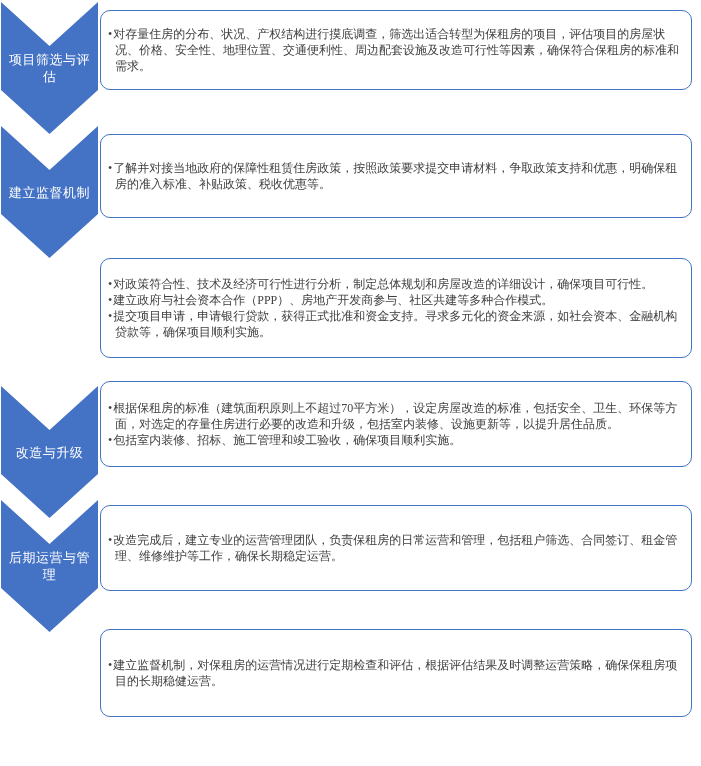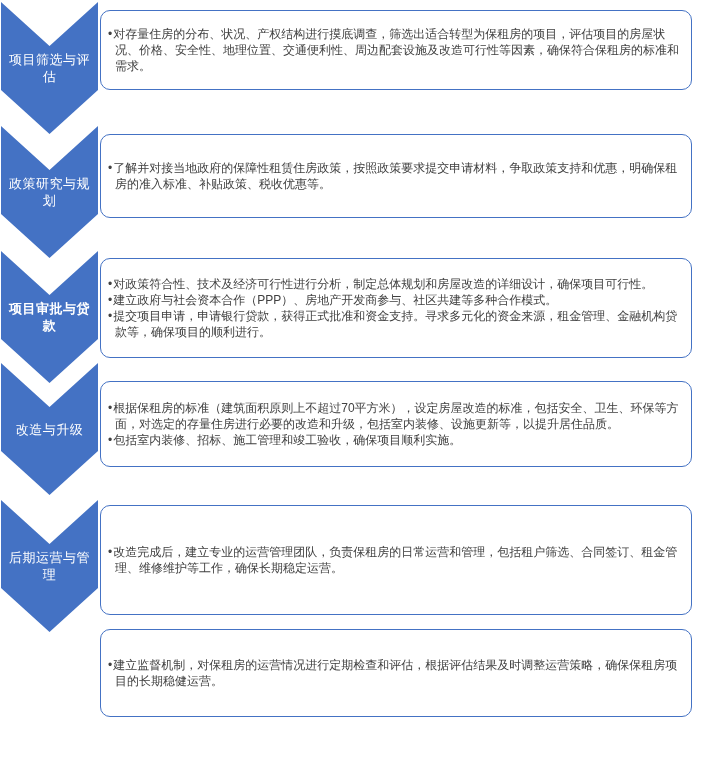--- a/index.html
+++ b/index.html
@@ -22,72 +22,69 @@
   
   .card{
     position:absolute;left:100px;width:592px;box-sizing:border-box;
     background:#ffffff;border:1.4px solid #4472C4;border-radius:10px;
     display:flex;flex-direction:column;justify-content:center;
     padding:3px 6px 3px 7px;
   }
   .card ul{margin:0;padding:0;list-style:none;}
   .card li{
     color:#404040;font-size:12px;line-height:16px;
-    padding-left:7px;text-indent:-7px;
+    padding-left:7px;text-indent:-7px;font-family:Liberation Serif, serif;
   }
   .card li::before{content:"•";margin-right:1px;}
 </style>
 </head>
 <body>
 
 <div id="canvas">
 
   <div class="chevron" style="top:2px">
     <div class="chevron-label">项目筛选与评估</div>
   </div>
   <div class="card" style="top:10px;height:80px">
     <ul>
       <li>对存量住房的分布、状况、产权结构进行摸底调查，筛选出适合转型为保租房的项目，评估项目的房屋状况、价格、安全性、地理位置、交通便利性、周边配套设施及改造可行性等因素，确保符合保租房的标准和需求。</li>
     </ul>
   </div>
 
   <div class="chevron" style="top:126px">
-    <div class="chevron-label">政策研究与规划</div>
+    <div class="chevron-label">建立监督机制</div>
   </div>
   <div class="card" style="top:134px;height:84px">
     <ul>
       <li>了解并对接当地政府的保障性租赁住房政策，按照政策要求提交申请材料，争取政策支持和优惠，明确保租房的准入标准、补贴政策、税收优惠等。</li>
     </ul>
   </div>
 
-  <div class="chevron" style="top:251px">
-    <div class="chevron-label bold">项目审批与贷款</div>
-  </div>
   <div class="card" style="top:258px;height:100px">
     <ul>
       <li>对政策符合性、技术及经济可行性进行分析，制定总体规划和房屋改造的详细设计，确保项目可行性。</li>
       <li>建立政府与社会资本合作（PPP）、房地产开发商参与、社区共建等多种合作模式。</li>
-      <li>提交项目申请，申请银行贷款，获得正式批准和资金支持。寻求多元化的资金来源，租金管理、金融机构贷款等，确保项目的顺利进行。</li>
+      <li>提交项目申请，申请银行贷款，获得正式批准和资金支持。寻求多元化的资金来源，如社会资本、金融机构贷款等，确保项目顺利实施。</li>
     </ul>
   </div>
 
-  <div class="chevron" style="top:363px">
+  <div class="chevron" style="top:386px">
     <div class="chevron-label">改造与升级</div>
   </div>
   <div class="card" style="top:381px;height:86px">
     <ul>
       <li>根据保租房的标准（建筑面积原则上不超过70平方米），设定房屋改造的标准，包括安全、卫生、环保等方面，对选定的存量住房进行必要的改造和升级，包括室内装修、设施更新等，以提升居住品质。</li>
       <li>包括室内装修、招标、施工管理和竣工验收，确保项目顺利实施。</li>
     </ul>
   </div>
 
   <div class="chevron" style="top:500px">
     <div class="chevron-label">后期运营与管理</div>
   </div>
-  <div class="card" style="top:505px;height:110px">
+  <div class="card" style="top:505px;height:86px">
     <ul>
       <li>改造完成后，建立专业的运营管理团队，负责保租房的日常运营和管理，包括租户筛选、合同签订、租金管理、维修维护等工作，确保长期稳定运营。</li>
     </ul>
   </div>
 
   <div class="card" style="top:629px;height:88px">
     <ul>
       <li>建立监督机制，对保租房的运营情况进行定期检查和评估，根据评估结果及时调整运营策略，确保保租房项目的长期稳健运营。</li>
     </ul>
   </div>

